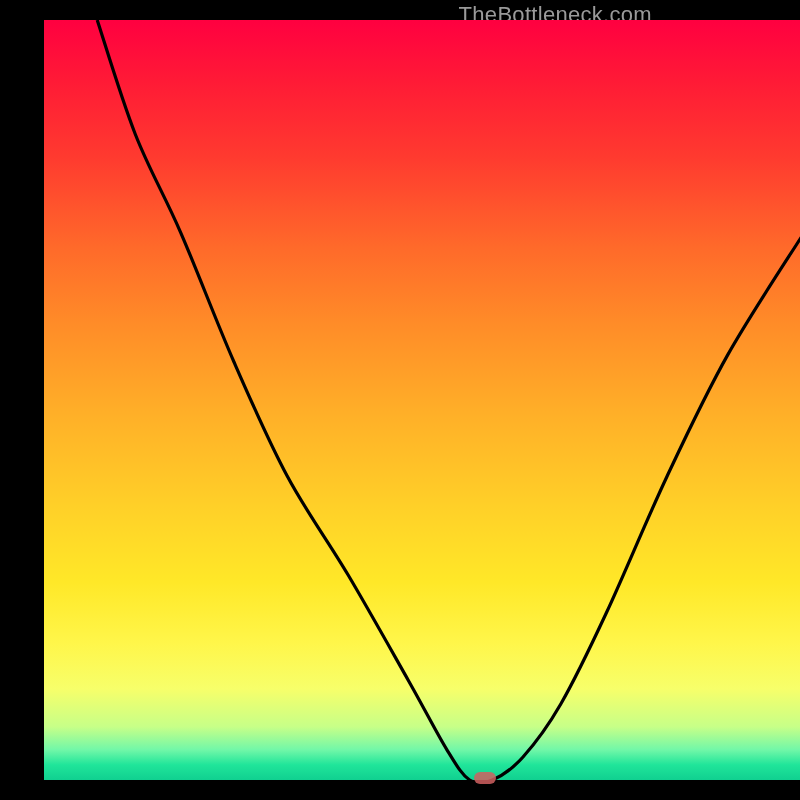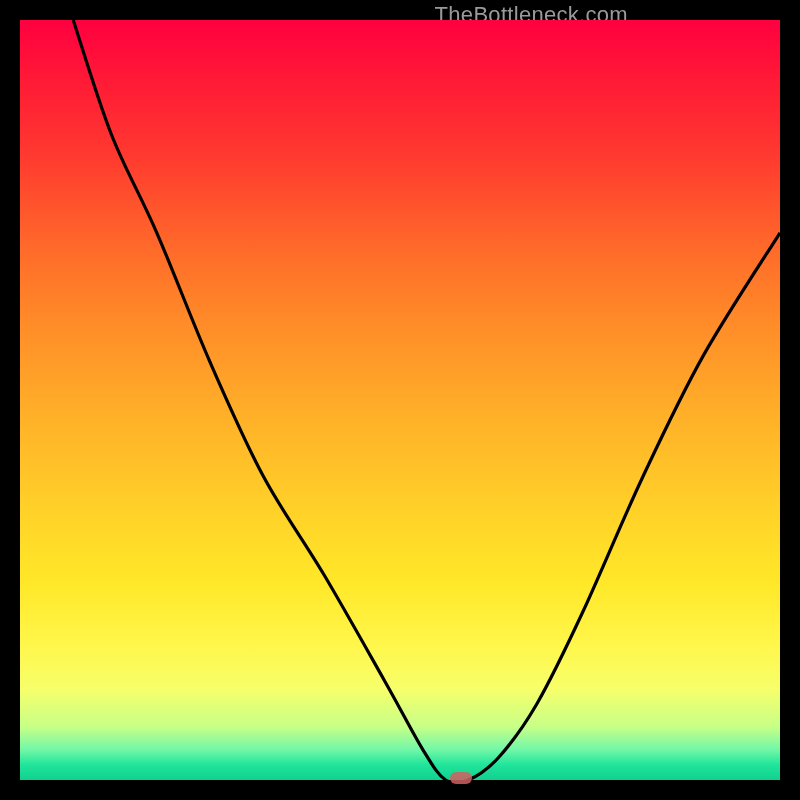--- a/index.html
+++ b/index.html
@@ -9,20 +9,21 @@
     height: 800px;
     background: #000;
     font-family: Arial, Helvetica, sans-serif;
     overflow: hidden;
   }
   .frame {
     position: relative;
     width: 640px;
     height: 800px;
     background: #000;
+    margin-left: 24px;
   }
   .plot {
     position: absolute;
     left: 20px;
     top: 20px;
     width: 760px;
     height: 760px;
     background: linear-gradient(to bottom,
       #ff0040 0%,
       #ff1a36 8%,

